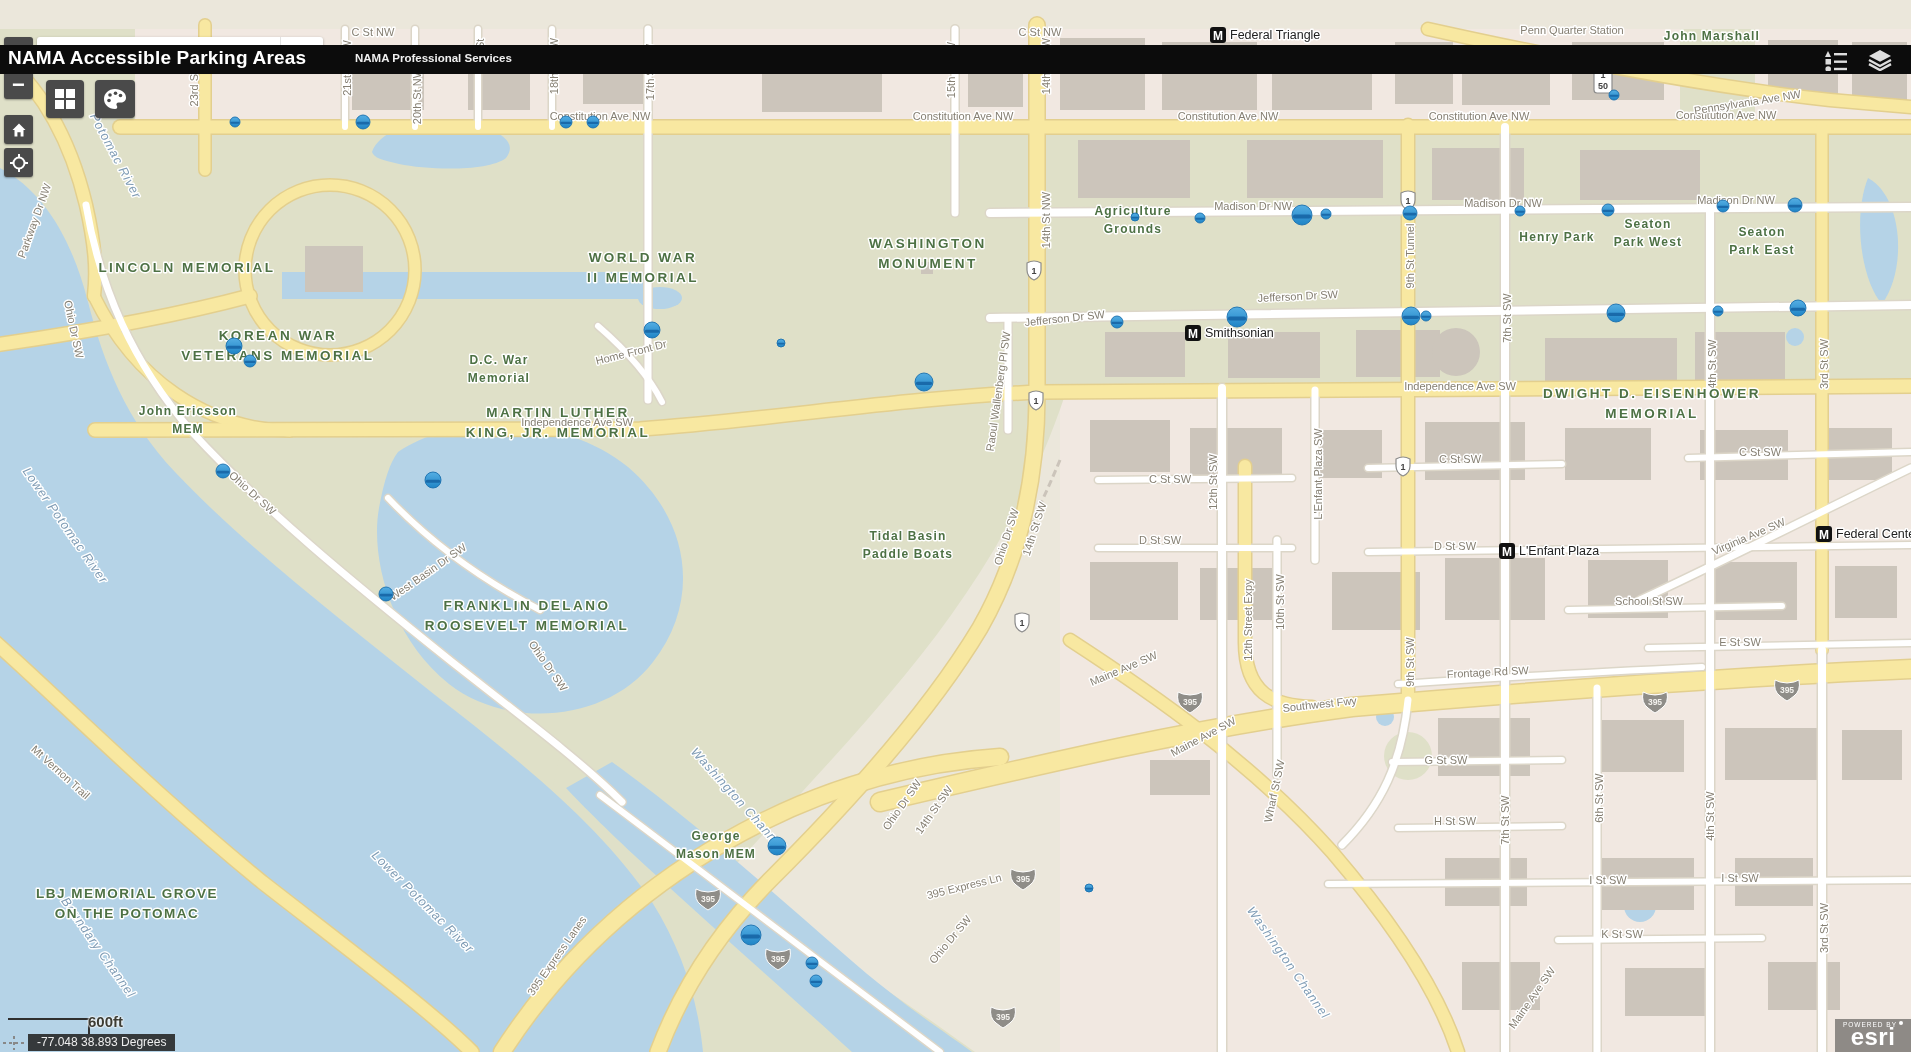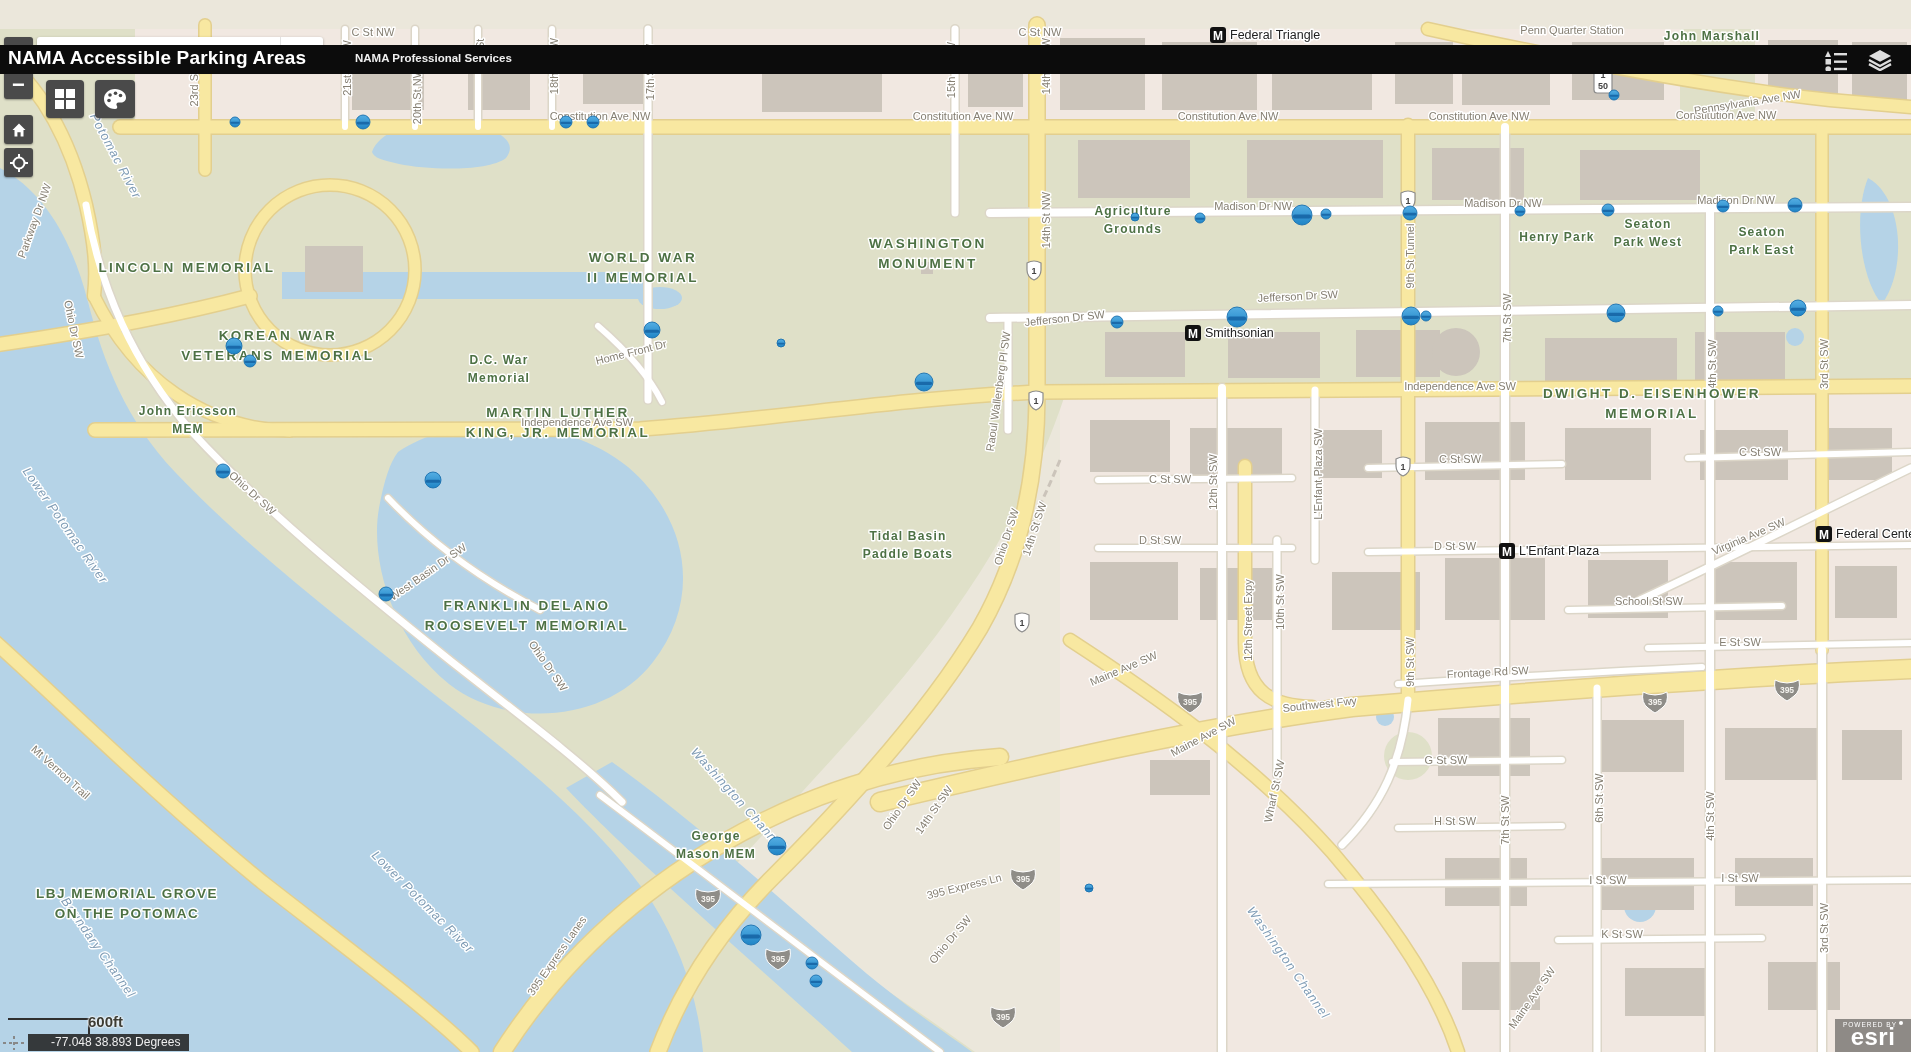--- a/index.html
+++ b/index.html
@@ -23,21 +23,21 @@
   #zin{left:4px;top:37px;width:29px;height:29px;font-size:22px;font-weight:bold;}
   #zout{left:4px;top:70px;width:29px;height:29px;font-size:22px;font-weight:bold;}
   #homeb{left:4px;top:115px;width:29px;height:29px;}
   #locb{left:4px;top:148px;width:29px;height:29px;}
   #gridb{left:46px;top:80px;width:38px;height:38px;border-radius:4px;}
   #palb{left:95px;top:80px;width:40px;height:38px;border-radius:4px;}
   
   #scalebar{position:absolute;left:8px;top:1018px;width:80px;height:14px;border-top:2px solid #2f2f2f;border-right:2px solid #2f2f2f;z-index:30;}
   #scalelbl{position:absolute;left:88px;top:1013px;font-size:15px;font-weight:bold;color:#3c3c34;text-shadow:0 0 2px #fff,0 0 2px #fff,0 0 3px #fff;z-index:30;}
   #coords{position:absolute;left:0;top:1034px;display:flex;align-items:center;z-index:30;}
-  #coords .box{background:rgba(35,35,35,.88);color:#eee;font-size:12px;padding:1px 9px 2px 23px;}
+  #coords .box{background:rgba(35,35,35,.88);color:#eee;font-size:12px;padding:1px 9px 2px 9px;}
   
   #attrib{position:absolute;right:80px;top:1037px;font-size:11.5px;color:#3f3f3f;white-space:nowrap;text-shadow:0 0 2px #fff,0 0 2px #fff;z-index:29;}
   #esri{position:absolute;right:0;top:1019px;width:76px;height:33px;background:rgba(60,60,60,.55);color:#fff;text-align:center;z-index:30;}
   #esri .pb{font-size:6.5px;letter-spacing:1px;margin-top:2px;}
   #esri .pb .dot{display:inline-block;width:4px;height:4px;background:#fff;border-radius:50%;margin-left:2px;vertical-align:top;}
   #esri .wm{font-size:24px;font-weight:bold;line-height:18px;letter-spacing:.5px;}
 </style>
 </head>
 <body>
 

